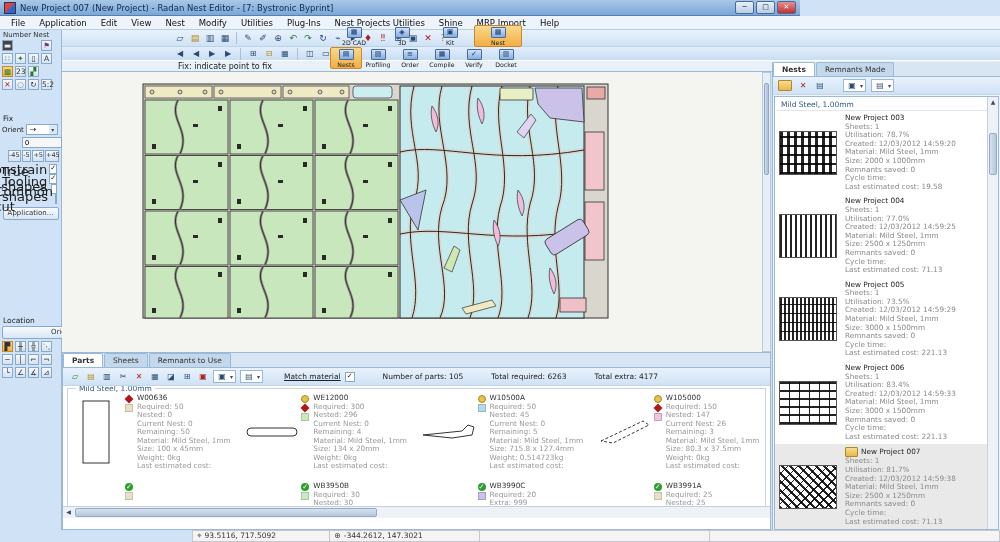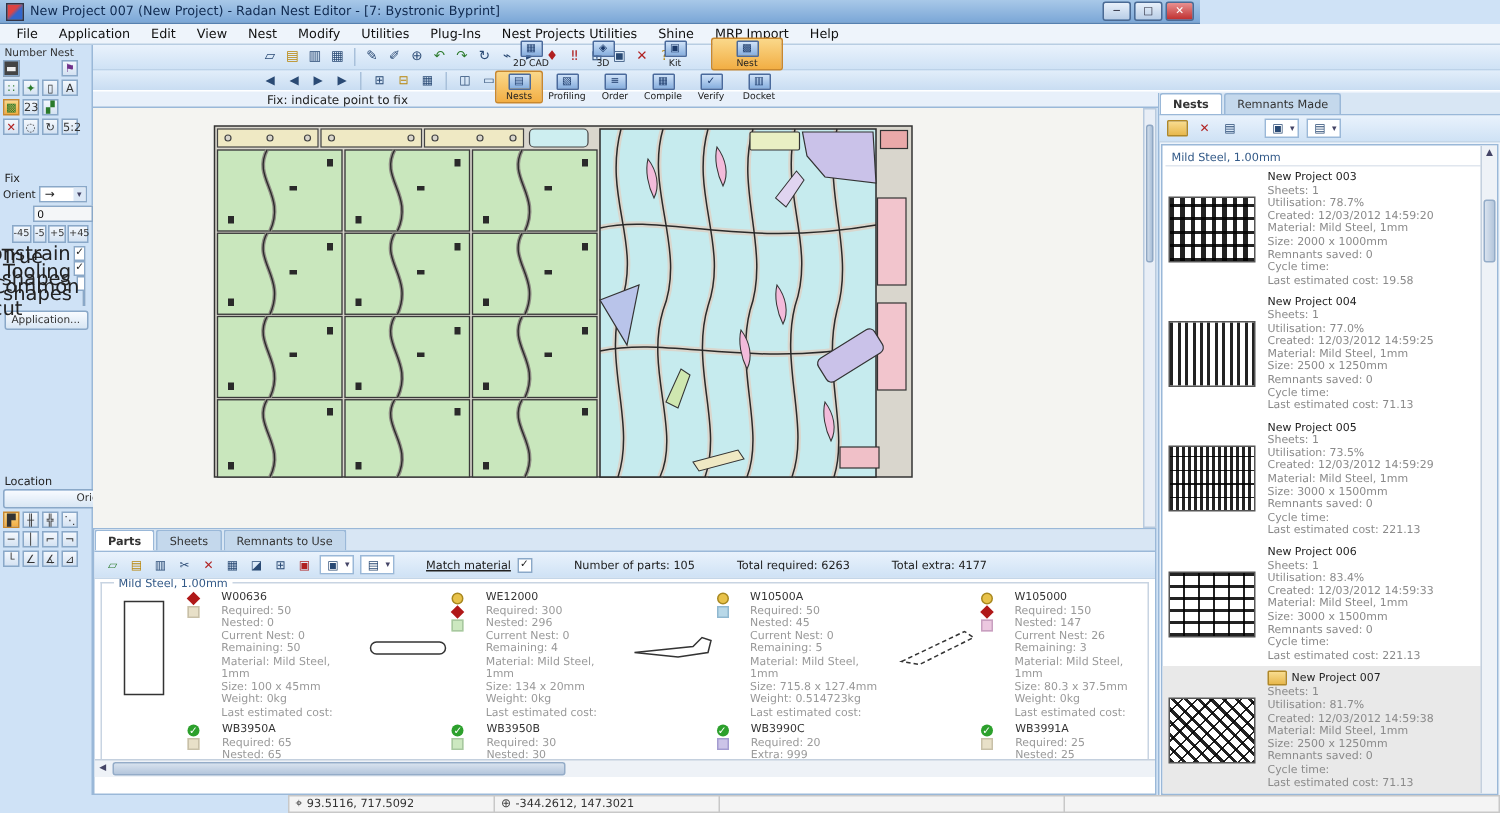--- a/index.html
+++ b/index.html
@@ -84,21 +84,21 @@
   .picon{width:8px;height:8px;}
   .ic-diamond-red{background:#b01818;transform:rotate(45deg) scale(.8);}
   .ic-circle-yellow{background:#e8c24a;border:1px solid #a88820;border-radius:50%;box-sizing:border-box;}
   .ic-check-green{background:#2ca02c;border-radius:50%;color:#fff;font-size:7px;line-height:8px;text-align:center;}
   .ic-check-green::after{content:"✓";}
   .ic-sw-beige{background:#e8e0c8;border:1px solid #c8c0a8;box-sizing:border-box;}
   .ic-sw-green{background:#cce8c0;border:1px solid #a8c8a0;box-sizing:border-box;}
   .ic-sw-blue{background:#b8d8e8;border:1px solid #90b8d0;box-sizing:border-box;}
   .ic-sw-pink{background:#ecc8e0;border:1px solid #c8a0c0;box-sizing:border-box;}
   .ic-sw-purple{background:#ccc4e8;border:1px solid #a49cd0;box-sizing:border-box;}
-  .pinfo{font-size:7.3px;line-height:8.5px;color:#999;margin-left:13px;}
+  .pinfo{font-size:7.3px;line-height:8.5px;color:#999;margin-left:2px;}
   .pname{color:#333;}
   .bp-hscroll{position:absolute;left:0;right:0;bottom:0;height:11px;background:#eef2f7;border-top:1px solid #c4d0de;display:flex;}
   .hthumb{margin:1px;width:300px;background:linear-gradient(#d8e2ee,#b4c6dc);border:1px solid #94acc8;border-radius:2px;}
   .harrow{width:11px;text-align:center;font-size:6px;line-height:10px;color:#446;}
   
   .rpanel{left:772px;top:62px;width:228px;height:468px;background:#eef4fb;box-sizing:border-box;border-left:1px solid #9ab8d8;}
   .rp-toolbar{height:17px;display:flex;align-items:center;gap:5px;padding:0 5px;background:linear-gradient(#e9f2fc,#cfe2f5);border-bottom:1px solid #c4d6e8;}
   .rp-list{position:relative;margin:1px;height:432px;background:#fff;border:1px solid #9ab8d8;overflow:hidden;}
   .rp-group{font-size:7.5px;color:#335a88;padding:3px 4px 1px;border-bottom:1px solid #e0e6ee;margin:0 2px;}
   .nitem{display:flex;align-items:center;padding:3px 2px 3px 4px;}
@@ -605,27 +605,20 @@
         <span class="pthumb">
             <svg width="50" height="22" viewBox="0 0 50 22">
               <rect x="1" y="3" width="48" height="16" rx="3"></rect>
             </svg>
           </span>
         <span class="picons">
             <span class="picon ic-check-green"></span>
             <span class="picon ic-sw-beige"></span>
             <span class="picon"></span>
           </span>
-        <span class="pinfo">
-            <div class="pname">WB3950A</div>
-          <div class="pline">Required: 65</div>
-            <div class="pline">Nested: 65</div>
-            <div class="pline">Current Nest: 0</div>
-            <div class="pline">Remaining: 0</div>
-        </span>
       </div>
 
       <div class="pcard">
         <span class="pthumb">
             <svg width="54" height="20" viewBox="0 0 54 20">
               <path d="M2,16 C16,4 34,2 50,8 L52,13 L4,19 Z" stroke-dasharray="4,2"></path>
             </svg>
           </span>
         <span class="picons">
             <span class="picon ic-check-green"></span>

